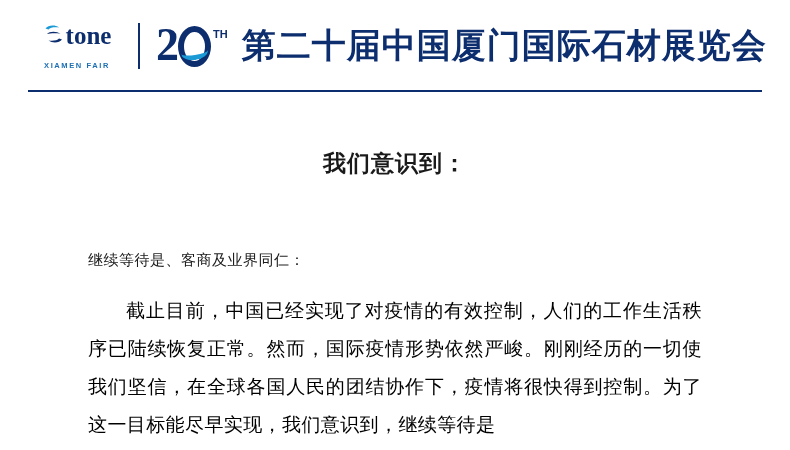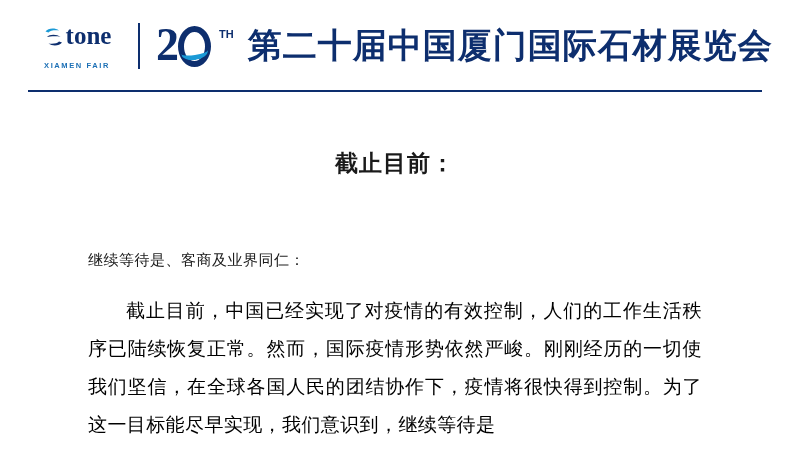--- a/index.html
+++ b/index.html
@@ -45,21 +45,21 @@
   .logo-block {
     display: flex;
     flex-direction: column;
     align-items: center;
     justify-content: center;
     width: 86px;
     margin-right: 6px;
   }
   .logo-word {
     display: flex;
-    align-items: flex-end;
+    align-items: flex-start;
     font-family: "Liberation Serif", serif;
     font-size: 25px;
     font-weight: bold;
     color: #0d2e6e;
     letter-spacing: 0px;
     line-height: 1;
   }
   .logo-mark {
     position: relative;
     width: 22px;
@@ -121,21 +121,21 @@
     border-radius: 0 0 50% 50%;
     box-sizing: border-box;
     transform: rotate(-8deg);
   }
   .anniv-th {
     font-family: "Liberation Sans", sans-serif;
     font-size: 11px;
     font-weight: bold;
     color: #0d2e6e;
     margin-top: 4px;
-    margin-left: 8px;
+    margin-left: 2px;
   }
 
   .header-title {
     font-family: Liberation Mono, monospace;
     font-size: 34px;
     font-weight: bold;
     color: #0d2e6e;
     letter-spacing: 1px;
     white-space: nowrap;
   }
@@ -209,18 +209,18 @@
       <div class="anniv-num">
         <span>2</span><span class="ring"><span class="o-outer"></span><span class="swoosh"></span></span>
       </div>
       <div class="anniv-th">TH</div>
     </div>
 
     <div class="header-title">第二十届中国厦门国际石材展览会</div>
   </div>
 
   <div class="body-wrap">
-    <div class="notice-title">截止目前：</div>
+    <div class="notice-title">我们意识到：</div>
     <div class="salutation">继续等待是、客商及业界同仁：</div>
     <div class="para">截止目前，中国已经实现了对疫情的有效控制，人们的工作生活秩序已陆续恢复正常。然而，国际疫情形势依然严峻。刚刚经历的一切使我们坚信，在全球各国人民的团结协作下，疫情将很快得到控制。为了这一目标能尽早实现，我们意识到，继续等待是</div>
   </div>
 
 </div>
 
 </body></html>

